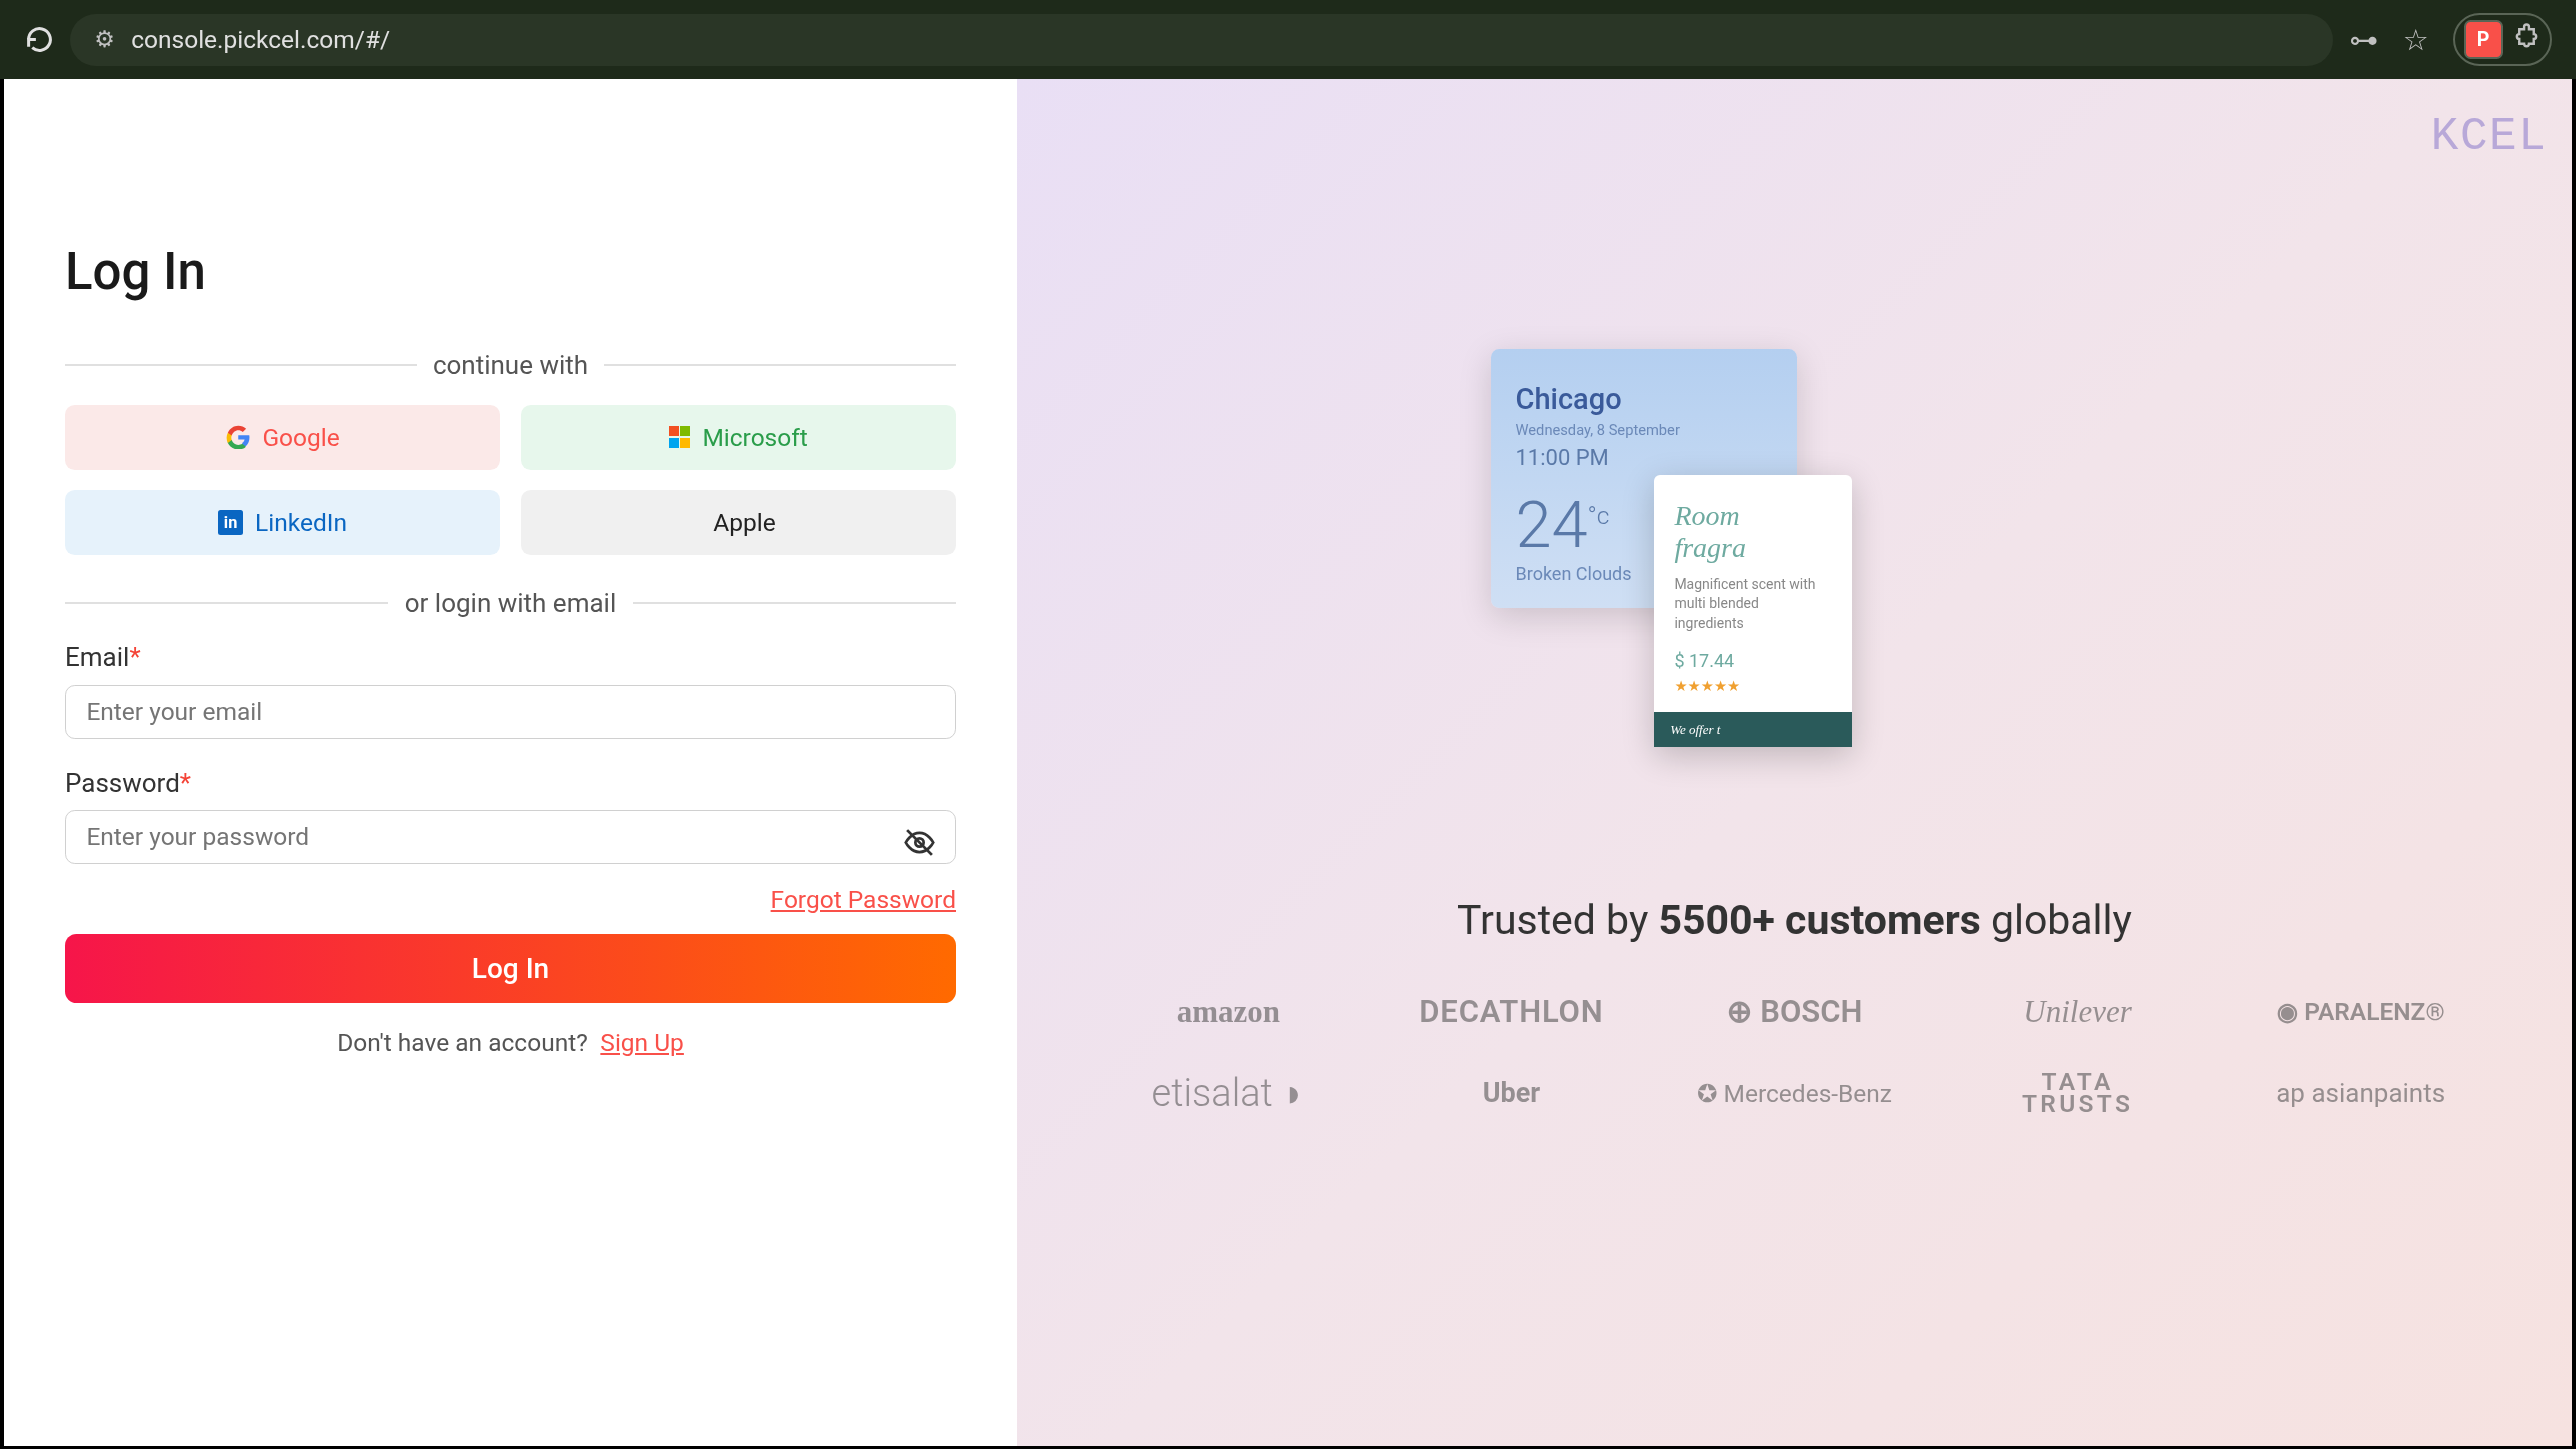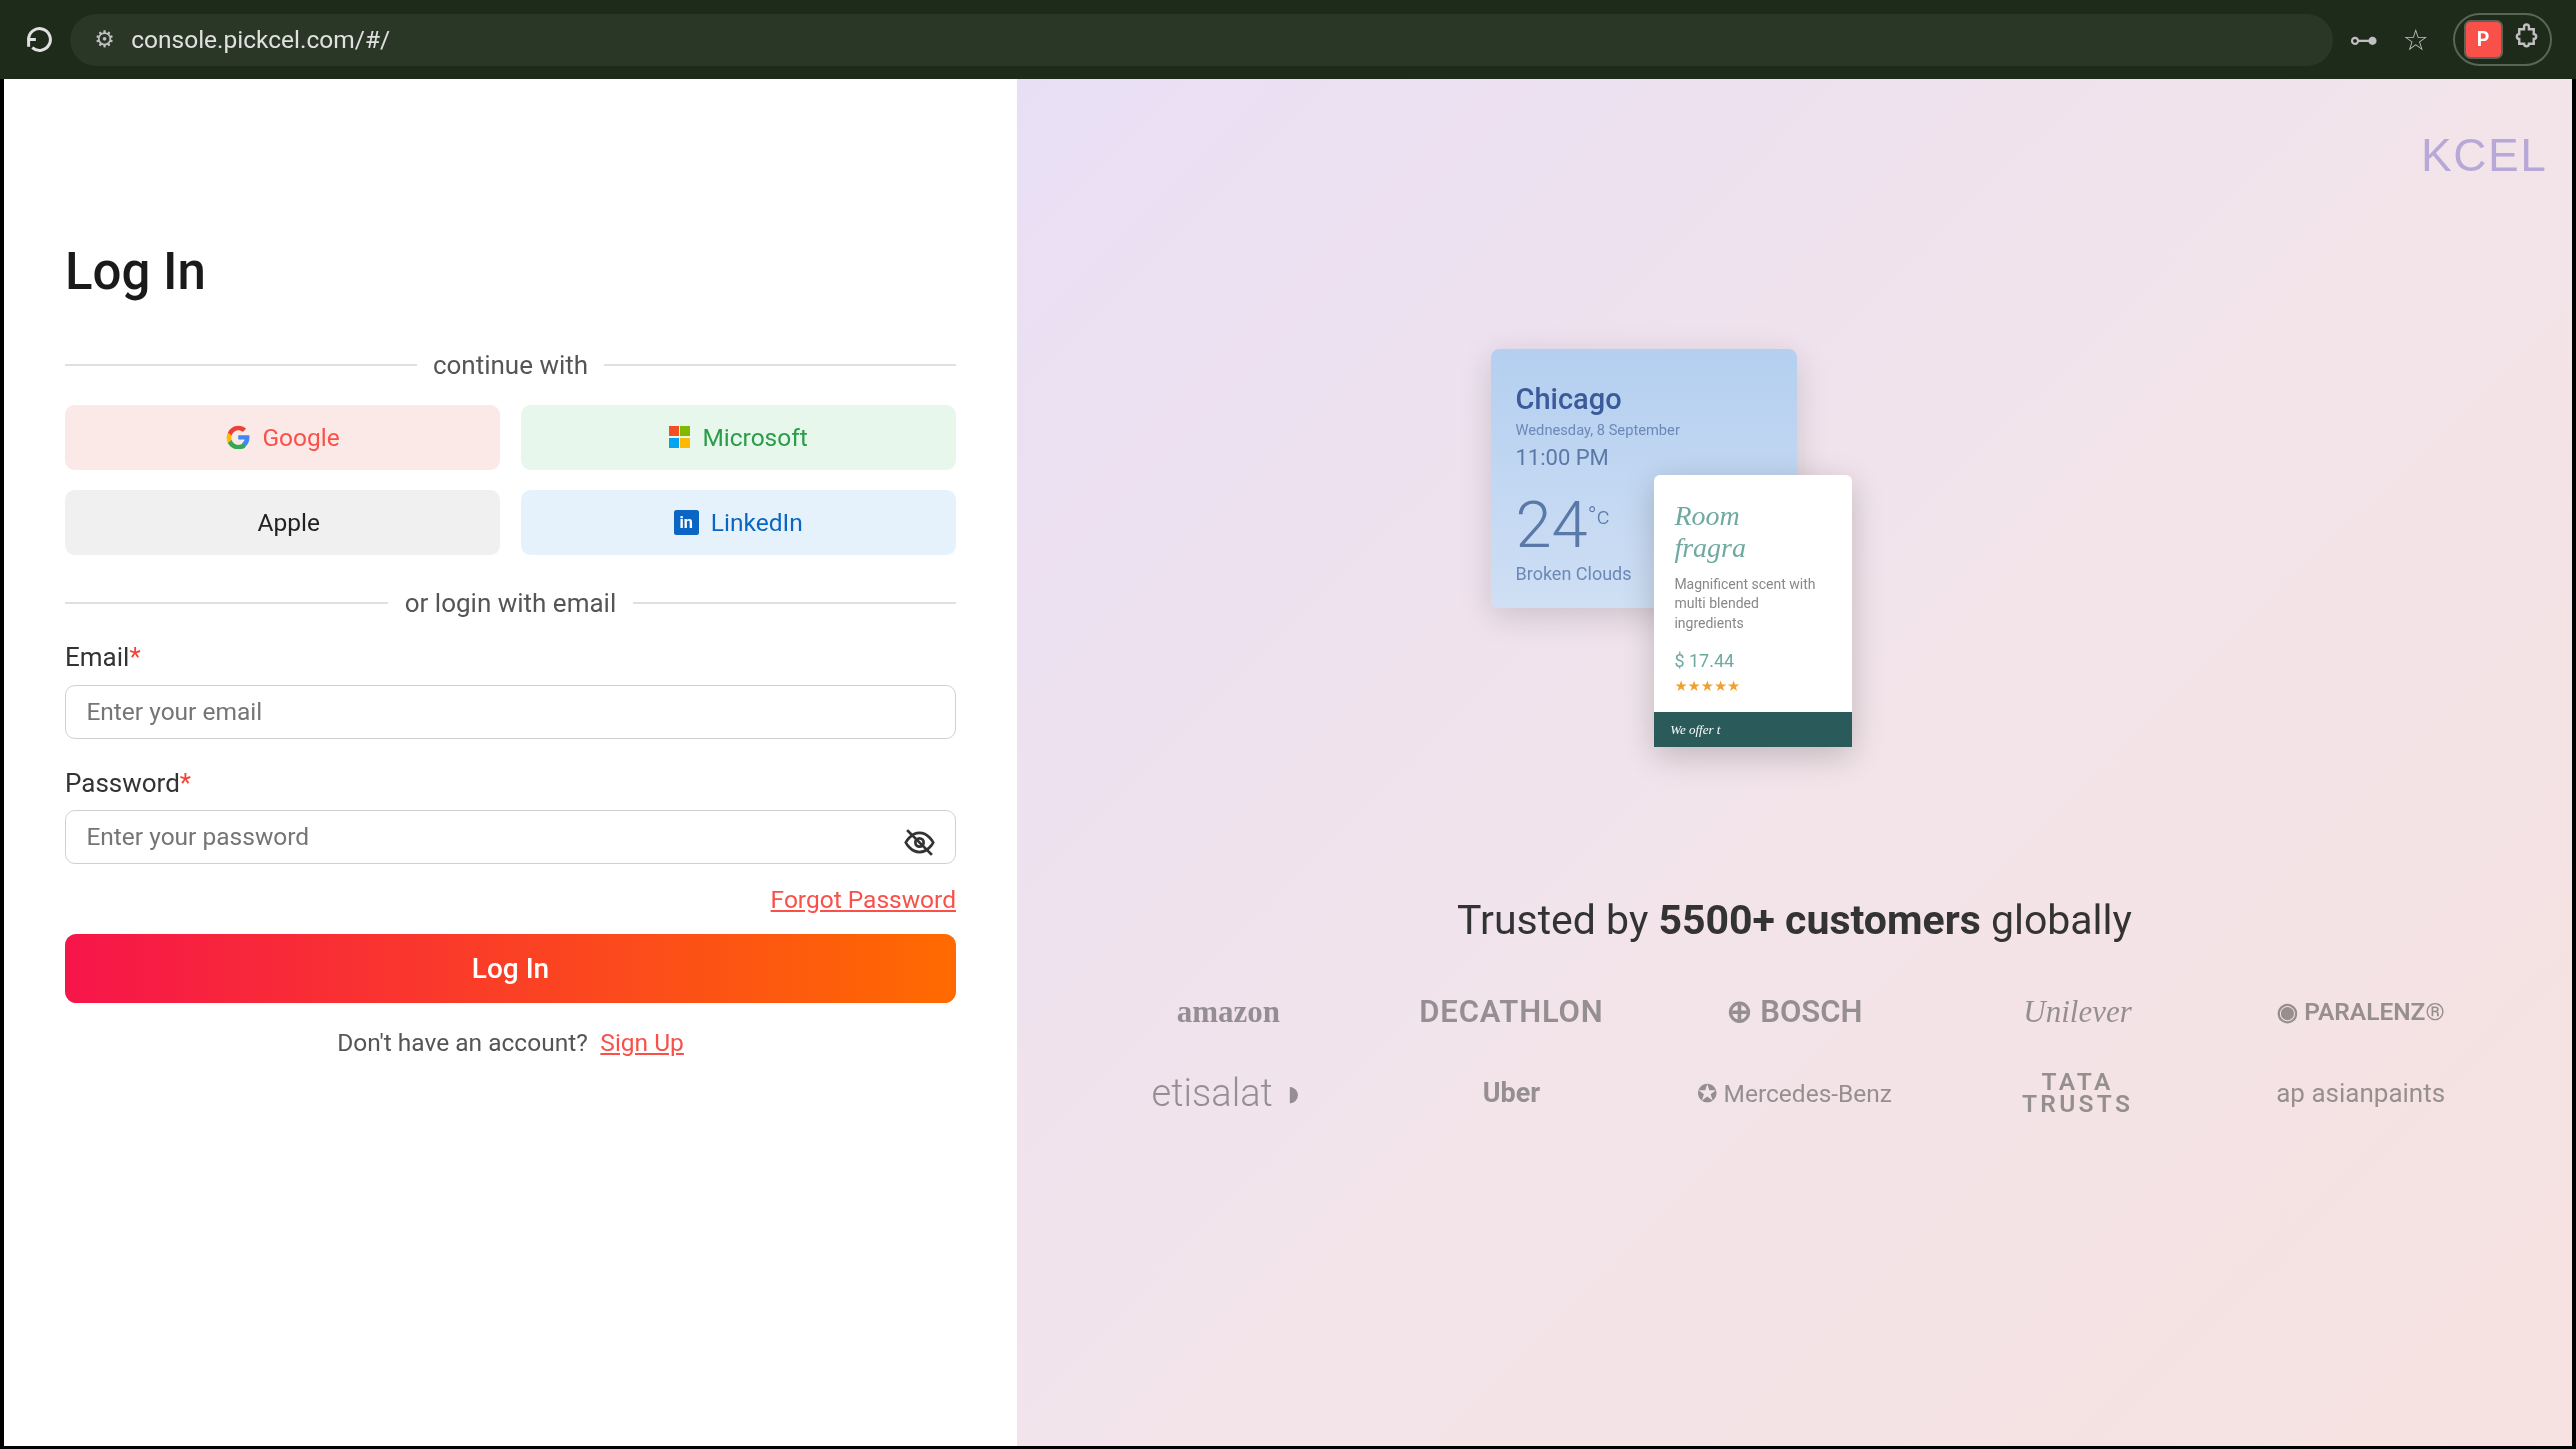--- a/index.html
+++ b/index.html
@@ -111,24 +111,24 @@
     
     .right-panel {
       flex: 1;
       background: linear-gradient(135deg, #e9dff5 0%, #f2e4ea 50%, #f6e2e0 100%);
       position: relative;
       overflow: hidden;
     }
     
     .bg-logo {
       position: absolute;
-      top: 49px; right: 24.5px;
+      top: 32px; right: 24.5px;
       font-size: 46px; font-weight: 300;
       color: #b8a8d8; letter-spacing: 1.6px;
-      font-family: Liberation Sans, sans-serif;
+      font-family: Liberation Mono, monospace;
     }
     
     .card-stack { position: absolute; top: 270px; left: 474px; }
     .weather-card {
       width: 306px;
       background: linear-gradient(180deg, #b4cff0, #cfdff4);
       border-radius: 8.2px;
       padding: 33px 24.5px 24.5px 24.5px;
       color: #3a5a9a;
       box-shadow: 0 8.2px 33px rgba(0,0,0,0.15);
@@ -232,27 +232,27 @@
       </button>
       <button class="social-btn microsoft-btn">
         <span class="ms-squares">
           <span class="ms-sq" style="background:#f25022"></span>
             <span class="ms-sq" style="background:#7fba00"></span>
           <span class="ms-sq" style="background:#00a4ef"></span>
             <span class="ms-sq" style="background:#ffb900"></span>
         </span>
         <span>Microsoft</span>
       </button>
+      <button class="social-btn linkedin-btn">
+        <span class="linkedin-icon">in</span>
+        <span>LinkedIn</span>
+      </button>
       <button class="social-btn apple-btn">
         <span class="apple-icon"></span>
         <span>Apple</span>
-      </button>
-      <button class="social-btn linkedin-btn">
-        <span class="linkedin-icon">in</span>
-        <span>LinkedIn</span>
       </button>
     </div>
     
     <div class="divider-row">
       <div class="divider-line"></div>
       <span class="divider-text">or login with email</span>
       <div class="divider-line"></div>
     </div>
     
     <label class="field-label">

